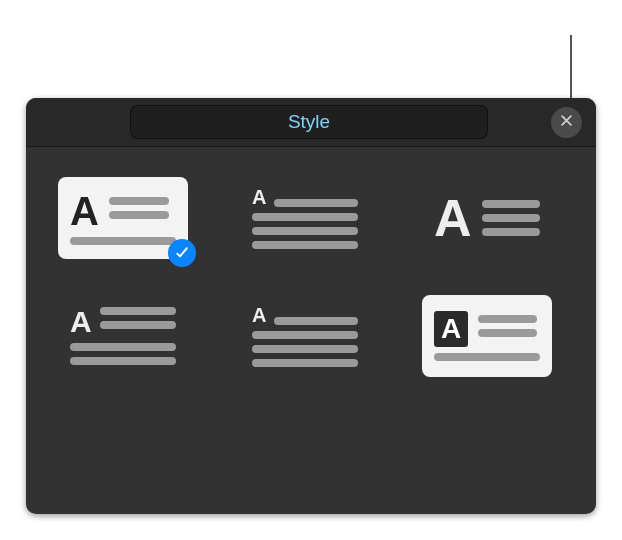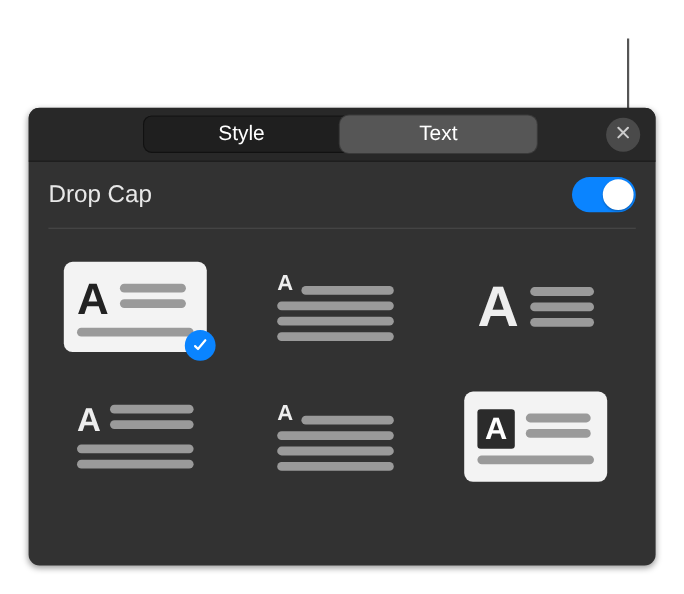--- a/index.html
+++ b/index.html
@@ -1,21 +1,21 @@
 <!DOCTYPE html>
 <html><head>
 <meta charset="utf-8">
 <style>
   html,body{margin:0;padding:0;background:#fff;}
   .stage{width:622px;height:540px;position:relative;background:#fff;font-family:-apple-system,Helvetica,Arial,sans-serif;}
   .callout{position:absolute;left:570px;top:35px;width:2px;height:155px;background:#555;}
   .panel{position:absolute;left:26px;top:98px;width:570px;height:416px;background:#323232;border-radius:10px;overflow:hidden;box-shadow:0 2px 6px rgba(0,0,0,.4);}
   .tabbar{position:relative;height:48px;background:#282828;border-bottom:1px solid #1a1a1a;}
   .segment{position:absolute;left:104px;top:7px;width:358px;height:34px;border-radius:8px;background:#1f1f1f;display:flex;box-shadow:inset 0 0 0 1px #111;}
-  .seg-btn{flex:1;display:flex;align-items:center;justify-content:center;color:#ffffff;font-size:19px;cursor:pointer;border-radius:8px;}
+  .seg-btn{flex:1;display:flex;align-items:center;justify-content:center;color:#7dd3fc;font-size:19px;cursor:pointer;border-radius:8px;}
   .seg-btn.active{background:#565656;box-shadow:0 0 0 1px #3a3a3a;}
   .close{position:absolute;right:14px;top:9px;width:31px;height:31px;border-radius:50%;background:#4a4a4a;display:flex;align-items:center;justify-content:center;cursor:pointer;}
   .close svg{width:15px;height:15px;}
   .row{position:relative;height:60px;border-bottom:1px solid #4a4a4a;margin:0 18px;display:flex;align-items:center;}
   .row-label{color:#e8e8e8;font-size:22px;}
   .switch{position:absolute;right:0;top:14px;width:58px;height:32px;border-radius:16px;background:#0a84ff;cursor:pointer;}
   .knob{position:absolute;right:2px;top:2px;width:28px;height:28px;border-radius:50%;background:#fff;box-shadow:0 1px 2px rgba(0,0,0,.3);}
   .grid{display:grid;grid-template-columns:repeat(3,1fr);gap:36px 40px;padding:30px 32px;}
   .opt{position:relative;width:130px;height:82px;border-radius:8px;cursor:pointer;display:flex;flex-direction:column;justify-content:center;gap:6px;padding:10px 12px;box-sizing:border-box;}
   .opt.card{background:#f3f3f3;}
@@ -30,37 +30,30 @@
 <body>
 
 <div class="stage">
   <div class="callout"></div>
 
   <div class="panel">
 
     <div class="tabbar">
       <div class="segment">
         <div class="seg-btn">Style</div>
-        <div class="seg-btn active">Text</div>
       </div>
       <div class="close">
         <span>
           <svg viewBox="0 0 24 24">
               <path d="M5 5l14 14M19 5L5 19" stroke="#ccc" stroke-width="3" stroke-linecap="round" fill="none"></path>
             </svg>
         </span>
       </div>
     </div>
 
-    <div class="row">
-      <span class="row-label">Drop Cap</span>
-      <div class="switch">
-        <div class="knob"></div>
-      </div>
-    </div>
 
     <div class="grid">
 
       <div class="opt card">
         <div style="display:flex;gap:10px;align-items:flex-start;">
           <span class="glyph" style="font-size:40px;color:#222;">A</span>
           <div class="lines" style="flex:1;margin-top:6px;">
             <div class="line" style="background:#9a9a9a;width:90%;"></div>
             <div class="line" style="background:#9a9a9a;width:90%;"></div>
           </div>

